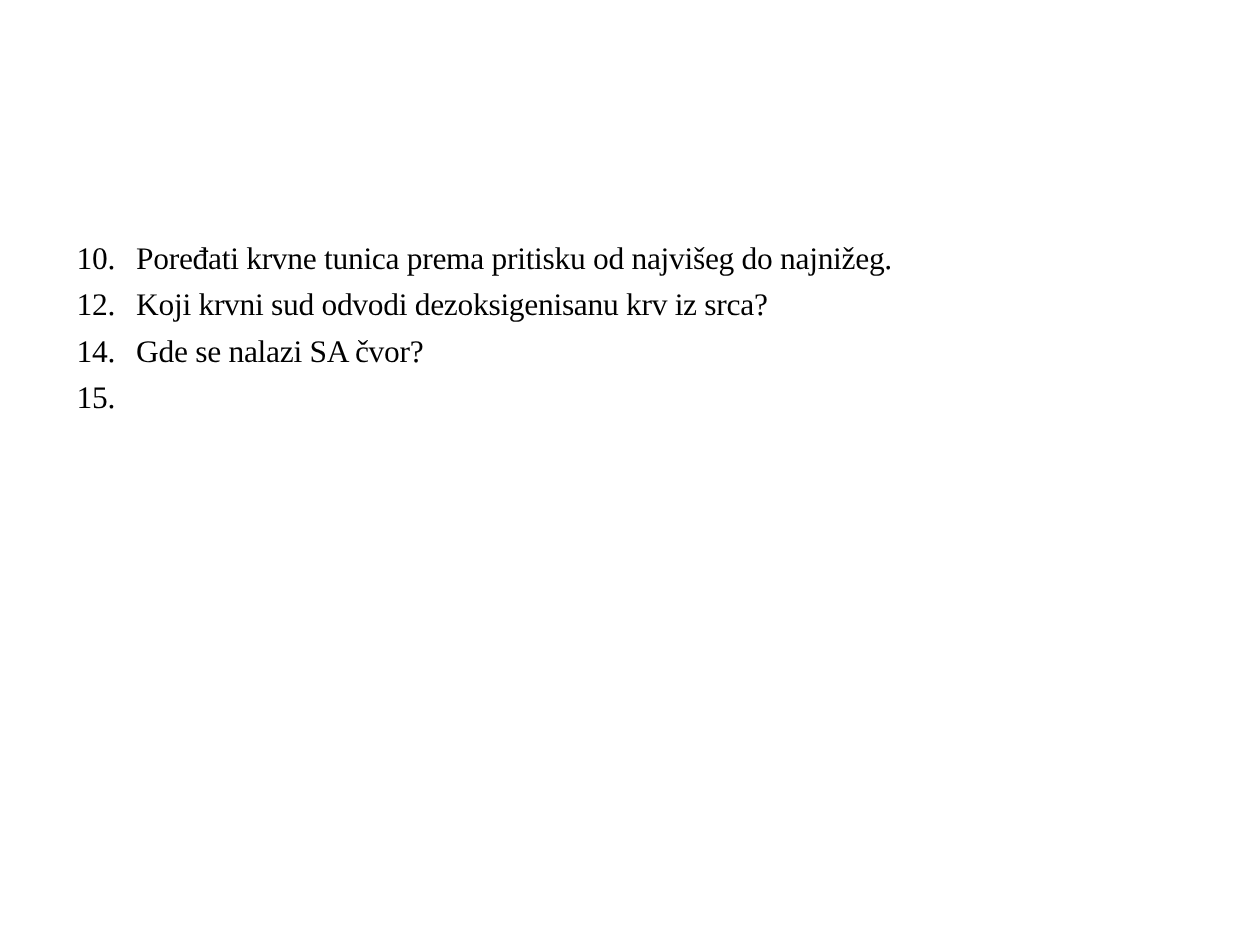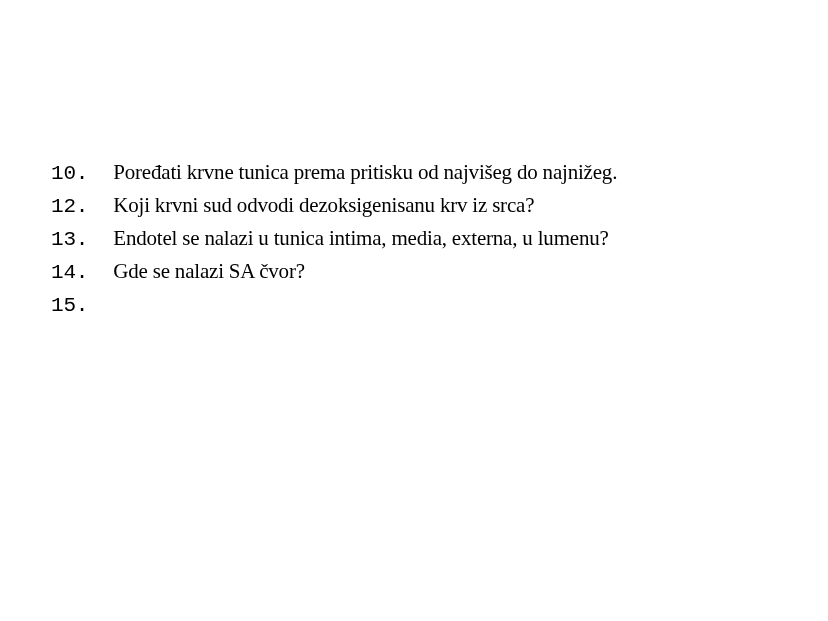--- a/index.html
+++ b/index.html
@@ -32,42 +32,37 @@
       padding: 0;
       list-style: none;
     }
     .question {
       font-size: 21px;
       line-height: 24px;
       margin: 0 0 7px 0;
       letter-spacing: -0.2px;
     }
     .q-num {
-      margin-right: 20px;
-      font-family: Liberation Mono, monospace;
+      margin-right: 9px;
     }
   </style>
 </head>
 <body>
 
 <div class="slide">
   <ul class="question-list">
     <li class="question">
       <span class="q-num">10.</span>
       <span>Poređati krvne tunica prema pritisku od najvišeg do najnižeg.</span>
     </li>
     <li class="question">
       <span class="q-num">12.</span>
       <span>Koji krvni sud odvodi dezoksigenisanu krv iz srca?</span>
     </li>
     <li class="question">
-      <span class="q-num">13.</span>
-      <span>Endotel se nalazi u tunica intima, media, externa, u lumenu?</span>
-    </li>
-    <li class="question">
       <span class="q-num">14.</span>
       <span>Gde se nalazi SA čvor?</span>
     </li>
     <li class="question">
       <span class="q-num">15.</span>
       <span></span>
     </li>
   </ul>
 </div>
 

